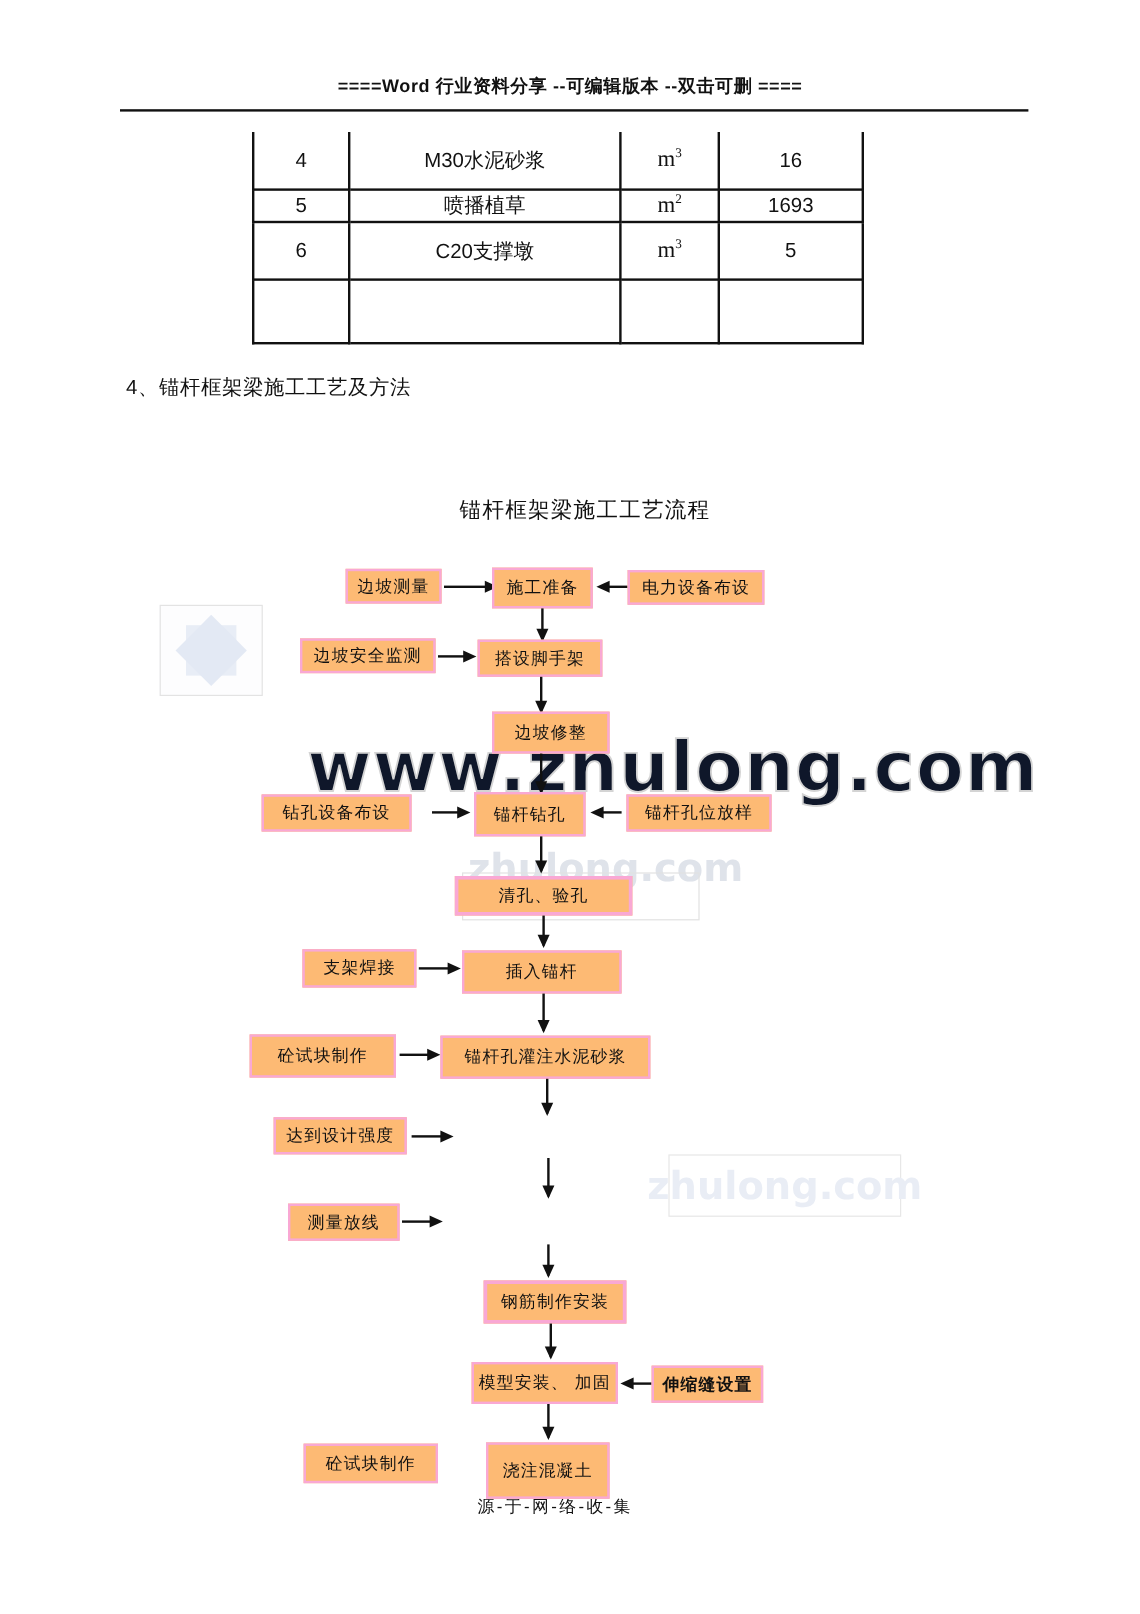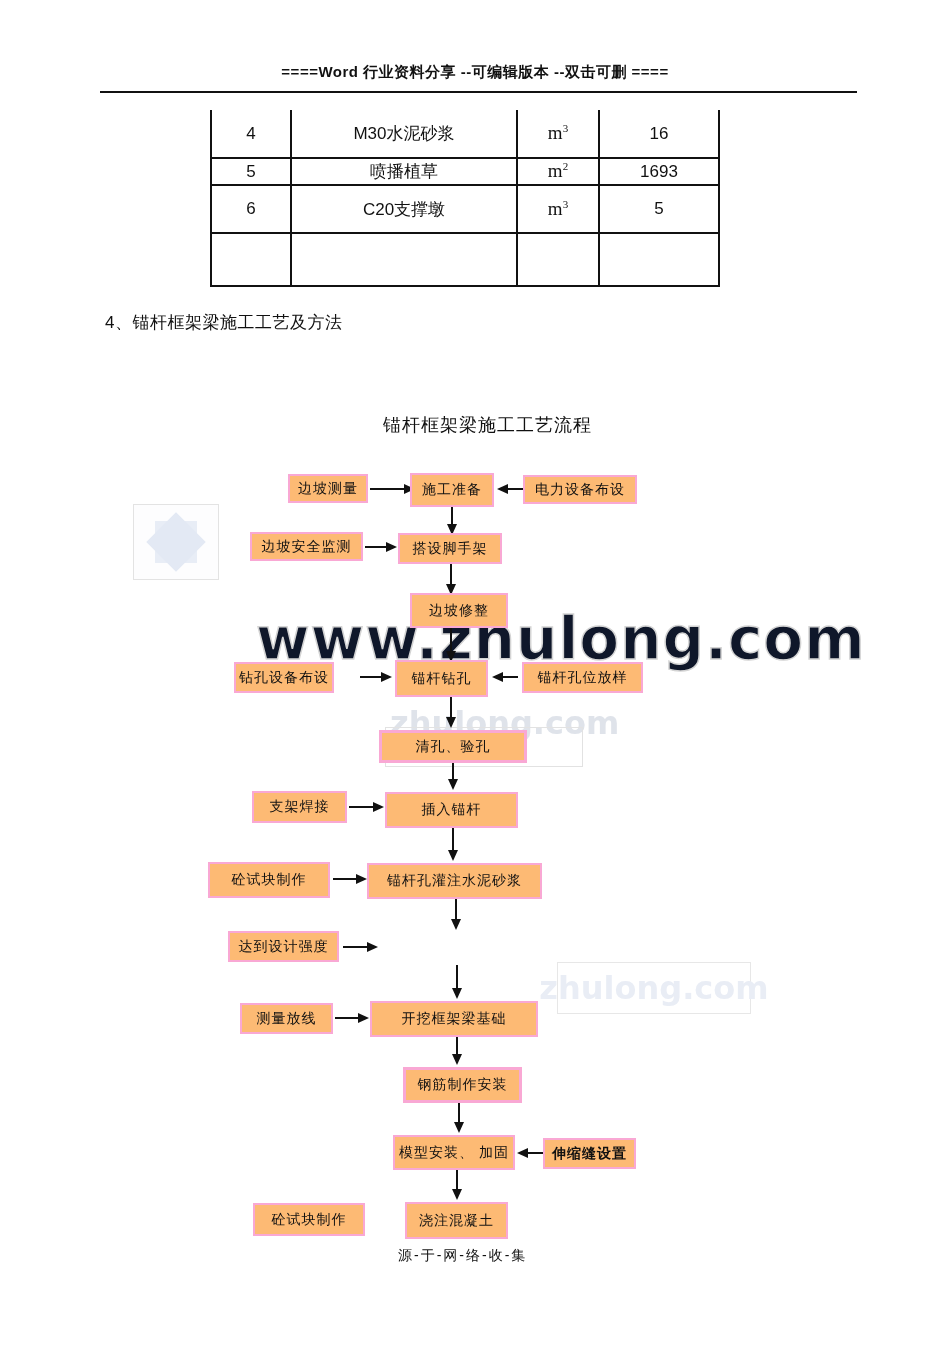--- a/index.html
+++ b/index.html
@@ -123,21 +123,21 @@
   <div class="v-arrow" style="left:451px;top:507px;height:26px;"></div>
 
   <div class="node" style="left:250px;top:532px;width:113px;height:29px;">边坡安全监测</div>
   <div class="h-arrow right" style="left:365px;top:546px;width:22px;"></div>
   <div class="node" style="left:398px;top:533px;width:104px;height:31px;">搭设脚手架</div>
   <div class="v-arrow" style="left:450px;top:564px;height:29px;"></div>
 
   <div class="node" style="left:410px;top:593px;width:98px;height:35px;">边坡修整</div>
   <div class="v-arrow" style="left:450px;top:628px;height:32px;"></div>
 
-  <div class="node" style="left:234px;top:662px;width:100px;height:31px;">钻孔设备布设</div>
+  <div class="node" style="left:218px;top:662px;width:125px;height:31px;">钻孔设备布设</div>
   <div class="h-arrow right" style="left:360px;top:676px;width:22px;"></div>
   <div class="node" style="left:395px;top:660px;width:93px;height:37px;">锚杆钻孔</div>
   <div class="h-arrow left" style="left:502px;top:676px;width:16px;"></div>
   <div class="node" style="left:522px;top:662px;width:121px;height:31px;">锚杆孔位放样</div>
   <div class="v-arrow" style="left:450px;top:697px;height:29px;"></div>
 
   <div class="node thick" style="left:379px;top:730px;width:148px;height:33px;">清孔、验孔</div>
   <div class="v-arrow" style="left:452px;top:763px;height:25px;"></div>
 
   <div class="node" style="left:252px;top:791px;width:95px;height:32px;">支架焊接</div>
@@ -149,29 +149,28 @@
   <div class="h-arrow right" style="left:333px;top:878px;width:24px;"></div>
   <div class="node" style="left:367px;top:863px;width:175px;height:36px;text-align:center;">锚杆孔灌注水泥砂浆</div>
   <div class="v-arrow" style="left:455px;top:899px;height:29px;"></div>
 
   <div class="node" style="left:228px;top:931px;width:111px;height:31px;">达到设计强度</div>
   <div class="h-arrow right" style="left:343px;top:946px;width:25px;"></div>
   <div class="v-arrow" style="left:456px;top:965px;height:32px;"></div>
 
   <div class="node" style="left:240px;top:1003px;width:93px;height:31px;">测量放线</div>
   <div class="h-arrow right" style="left:335px;top:1017px;width:24px;"></div>
-  <div class="node" style="left:370px;top:1001px;width:168px;height:36px;">开挖框架梁基础</div>
   <div class="v-arrow" style="left:456px;top:1037px;height:26px;"></div>
 
   <div class="node thick" style="left:403px;top:1067px;width:119px;height:36px;">钢筋制作安装</div>
   <div class="v-arrow" style="left:458px;top:1103px;height:28px;"></div>
 
   <div class="node" style="left:393px;top:1135px;width:122px;height:35px;">模型安装、 加固</div>
   <div class="h-arrow left" style="left:527px;top:1152px;width:16px;"></div>
   <div class="node" style="left:543px;top:1138px;width:93px;height:31px;font-weight:bold;">伸缩缝设置</div>
   <div class="v-arrow" style="left:456px;top:1170px;height:28px;"></div>
 
   <div class="node" style="left:253px;top:1203px;width:112px;height:33px;">砼试块制作</div>
-  <div class="node" style="left:405px;top:1202px;width:103px;height:37px;">浇注混凝土</div>
+  <div class="node" style="left:405px;top:1202px;width:103px;height:47px;">浇注混凝土</div>
 
   <div class="footer-text">源-于-网-络-收-集</div>
 
 </div>
 
 </body></html>

